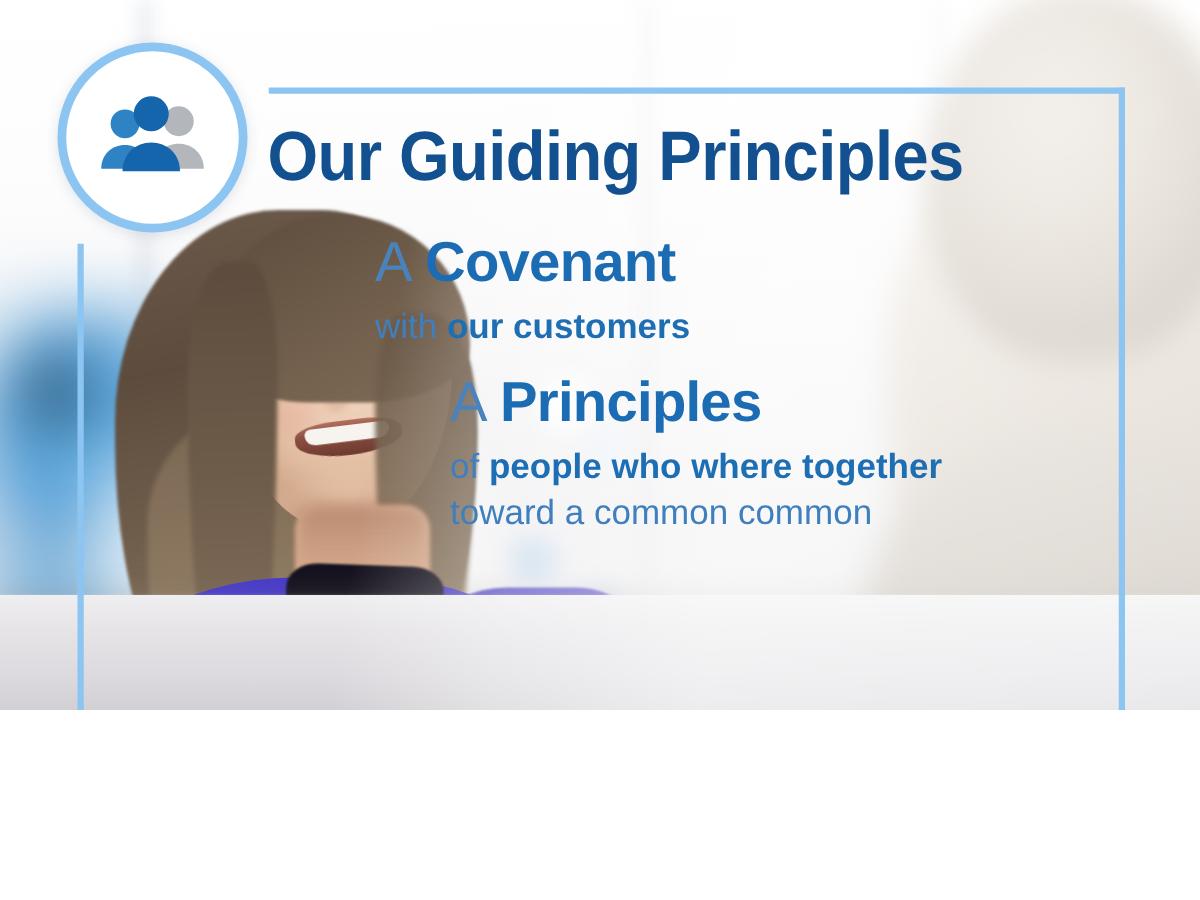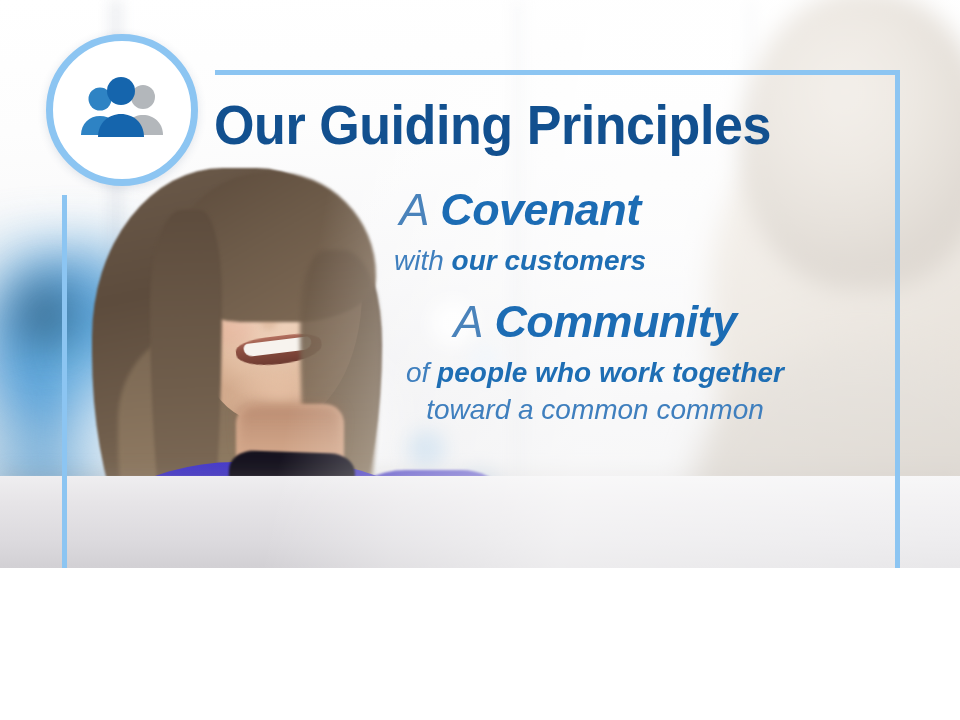--- a/index.html
+++ b/index.html
@@ -269,21 +269,21 @@
   .people-svg{ width:94px; height:70px; display:block; }
 
   
   .title{
     position:absolute; left:214px; top:92px; width:660px;
     font-size:56px; font-weight:700; color:#12508f; letter-spacing:-.5px;
     font-family:"Liberation Sans", sans-serif;
     transform:scaleX(.93); transform-origin:left center; white-space:nowrap;
   }
 
-  .block{ position:absolute; text-align:center;font-style:italic; }
+  .block{ position:absolute; text-align:left; }
   .headline{
     font-size:45px; line-height:1.06; white-space:nowrap;
     font-family:"Liberation Sans", sans-serif;
   }
   .headline .art{ font-weight:400; color:#4a83bb; letter-spacing:0; }
   .headline .key{ font-weight:700; color:#1c6cb4; letter-spacing:-.6px; }
   .sub{
     font-size:28px; line-height:1.34; color:#3f7fbe; margin-top:8px;
     font-family:"Liberation Sans", sans-serif;
   }
@@ -386,19 +386,19 @@
     <div class="headline">
       <span class="art">A</span>
       <span class="key">Covenant</span>
     </div>
     <div class="sub"><span>with </span><b>our customers</b></div>
   </div>
 
   <div class="block" id="block2">
     <div class="headline">
       <span class="art">A</span>
-      <span class="key">Community</span>
+      <span class="key">Principles</span>
     </div>
-    <div class="sub"><span>of </span><b>people who work together</b><br><span>toward a common common</span></div>
+    <div class="sub"><span>of </span><b>people who where together</b><br><span>toward a common common</span></div>
   </div>
 
 
 </div>
 
 </body></html>

